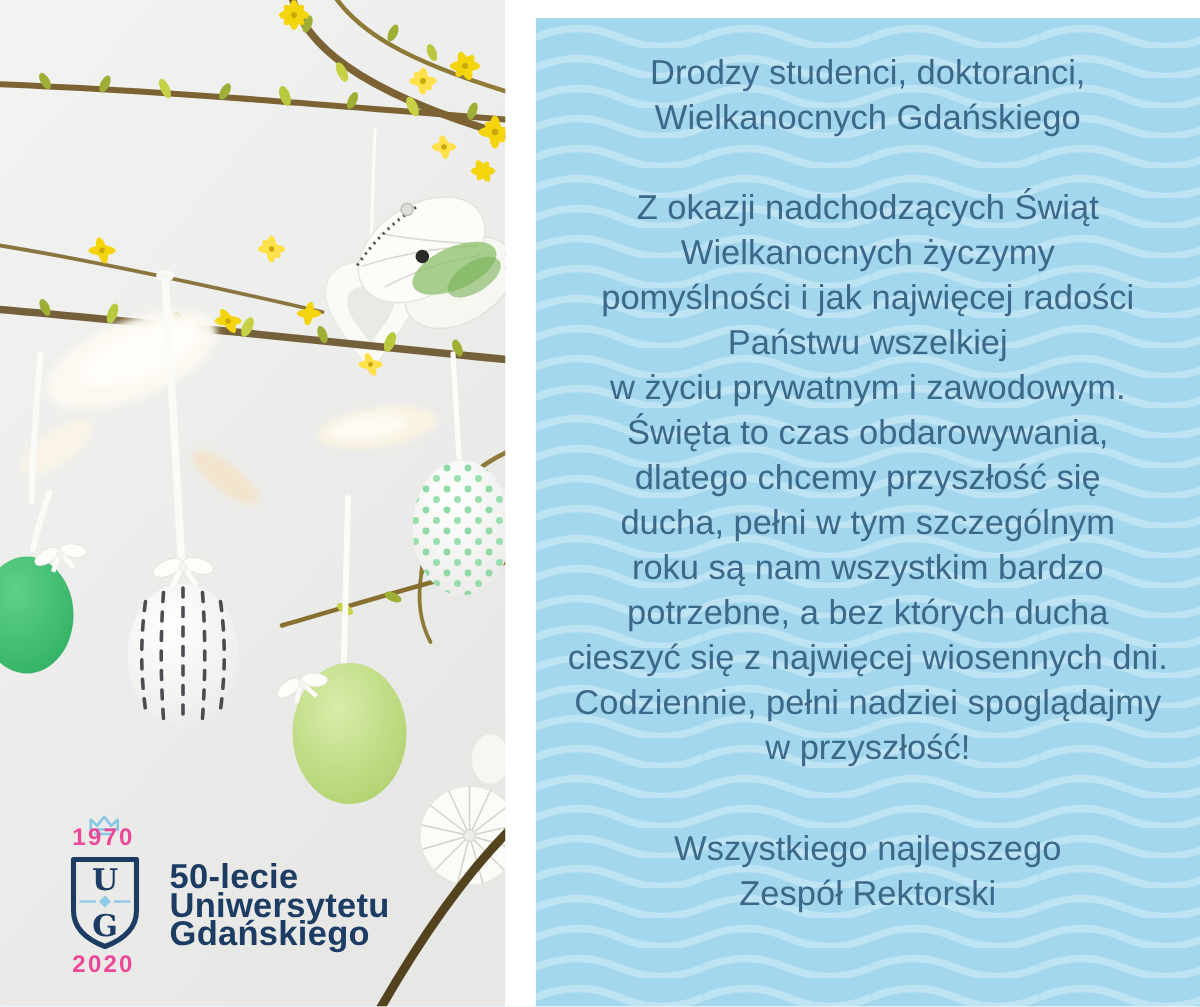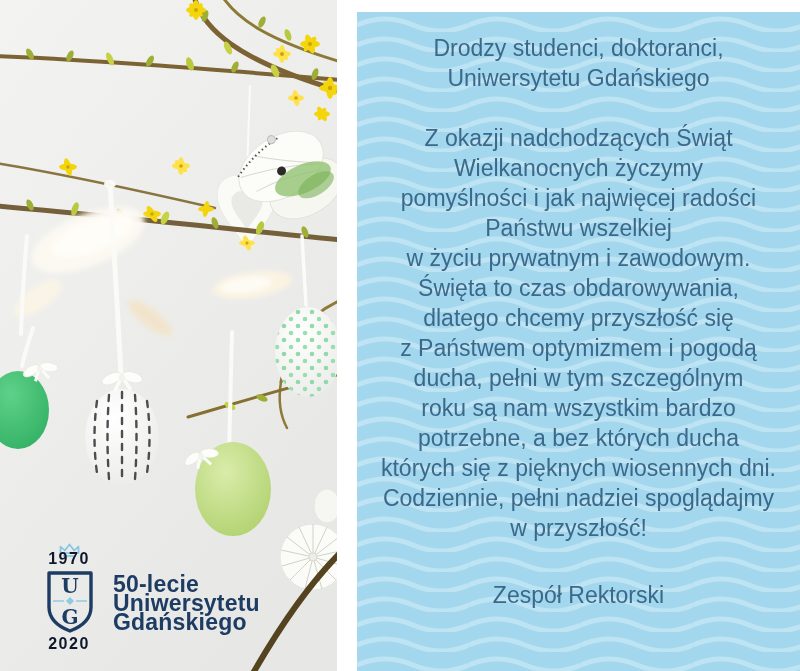--- a/index.html
+++ b/index.html
@@ -5,21 +5,21 @@
   html,body{margin:0;padding:0;background:#fff;}
   .card{position:relative;width:800px;height:671px;overflow:hidden;font-family:"Liberation Sans","DejaVu Sans",sans-serif;background:#fff;}
 
   
   .photo-panel{position:absolute;left:0;top:0;width:337px;height:671px;overflow:hidden;}
   .photo-panel svg.scene{display:block;}
 
   
   .logo{position:absolute;left:40px;top:543px;width:280px;height:125px;}
   .crown{position:absolute;left:19px;top:0px;}
-  .year{position:absolute;left:0px;width:58px;text-align:center;color:#0f172a;font-weight:bold;font-size:16px;letter-spacing:1.5px;}
+  .year{position:absolute;left:0px;width:58px;text-align:center;color:#ec4899;font-weight:bold;font-size:16px;letter-spacing:1.5px;}
   .year-top{top:7px;}
   .year-bottom{top:92px;}
   .shield{position:absolute;left:6px;top:27px;}
   .logo-caption{position:absolute;left:73px;top:32px;color:#1d3c63;font-weight:bold;font-size:23px;line-height:19px;letter-spacing:.2px;}
 
   
   .gutter{position:absolute;left:337px;top:0;width:20px;height:671px;background:#ffffff;}
 
   
   .greeting-panel{position:absolute;left:357px;top:12px;width:443px;height:671px;overflow:hidden;}
@@ -339,37 +339,37 @@
         <pattern id="waves" width="112" height="20" patternUnits="userSpaceOnUse">
           <path d="M0 13 Q 28 1 56 13 T 112 13" fill="none" stroke="#ffffff" stroke-opacity="0.3" stroke-width="5"></path>
         </pattern>
       </defs>
       <rect width="443" height="671" fill="#a2d7ee"></rect>
       <rect width="443" height="671" fill="url(#waves)"></rect>
     </svg>
     <div class="text-stack">
       <div class="block-salutation">
           <div class="line">Drodzy studenci, doktoranci,</div>
-          <div class="line">Uniwersytetu Gdańskiego</div>
+          <div class="line">Wielkanocnych Gdańskiego</div>
         </div>
       <div class="block-body">
           <div class="line">Z okazji nadchodzących Świąt</div>
           <div class="line">Wielkanocnych życzymy</div>
           <div class="line">pomyślności i jak najwięcej radości</div>
           <div class="line">Państwu wszelkiej</div>
           <div class="line">w życiu prywatnym i zawodowym.</div>
           <div class="line">Święta to czas obdarowywania,</div>
           <div class="line">dlatego chcemy przyszłość się</div>
-          <div class="line">z Państwem optymizmem i pogodą</div>
           <div class="line">ducha, pełni w tym szczególnym</div>
           <div class="line">roku są nam wszystkim bardzo</div>
           <div class="line">potrzebne, a bez których ducha</div>
-          <div class="line">których się z pięknych wiosennych dni.</div>
+          <div class="line">cieszyć się z najwięcej wiosennych dni.</div>
           <div class="line">Codziennie, pełni nadziei spoglądajmy</div>
           <div class="line">w przyszłość!</div>
         </div>
       <div class="block-closing">
+          <div class="line">Wszystkiego najlepszego</div>
           <div class="line">Zespół Rektorski</div>
         </div>
     </div>
   </div>
 
 </div>
 
 </body></html>

